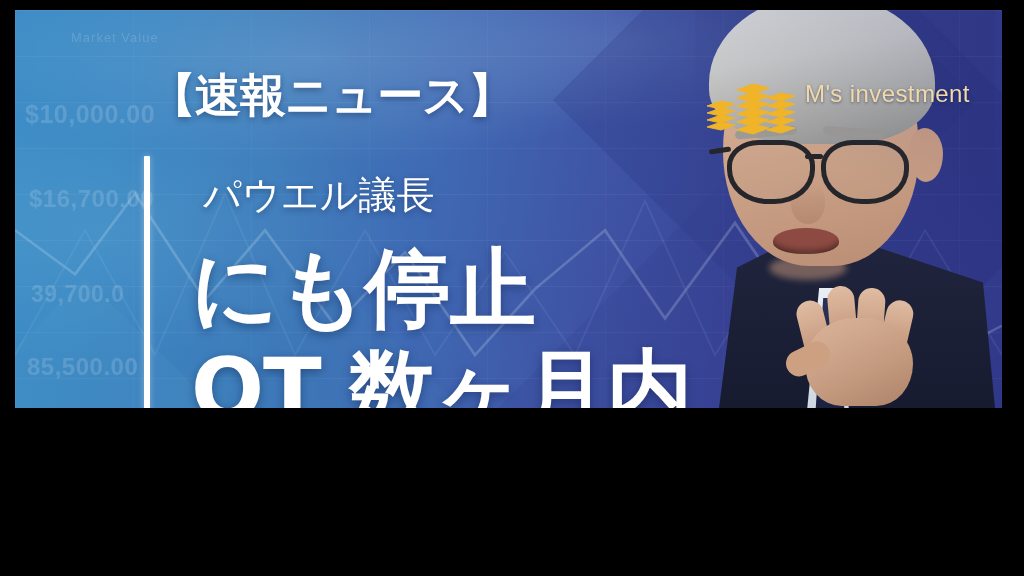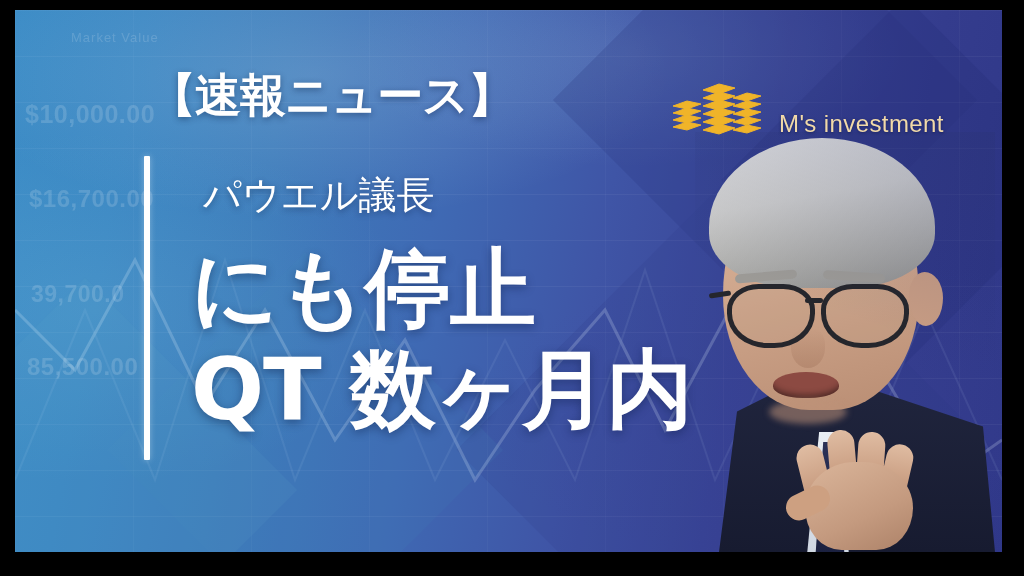--- a/index.html
+++ b/index.html
@@ -21,21 +21,21 @@
     background: #000000;
     overflow: hidden;
   }
 
   
   #canvas {
     position: absolute;
     left: 15px;
     top: 10px;
     width: 987px;
-    height: 542px;
+    height: 398px;
     overflow: hidden;
     background: linear-gradient(100deg,
         #3c8cc6 0%,
         #3b87c3 12%,
         #3d7cbb 26%,
         #3f6ab4 42%,
         #3f55a6 58%,
         #3a4597 72%,
         #343c8d 86%,
         #2f3788 100%);
@@ -300,25 +300,25 @@
     font-size: 86px;
     line-height: 1.18;
     letter-spacing: -1px;
     text-shadow: 0 3px 10px rgba(10,25,65,.40);
   }
   .headline .line { display: block; white-space: nowrap; }
 
   
   .logo {
     position: absolute;
-    left: 656px;
+    left: 690px;
     top: 70px;
     display: flex;
-    align-items: flex-end;
-    gap: 16px;
+    align-items: flex-start;
+    gap: 8px;
   }
   .logo-mark { width: 92px; height: 58px; display: block; }
   .logo-text {
     font-family: "Liberation Sans", sans-serif;
     font-size: 24px;
     font-weight: 400;
     letter-spacing: .4px;
     color: #f1d9a8;
     white-space: nowrap;
     text-shadow: 0 1px 3px rgba(10,20,60,.5);

